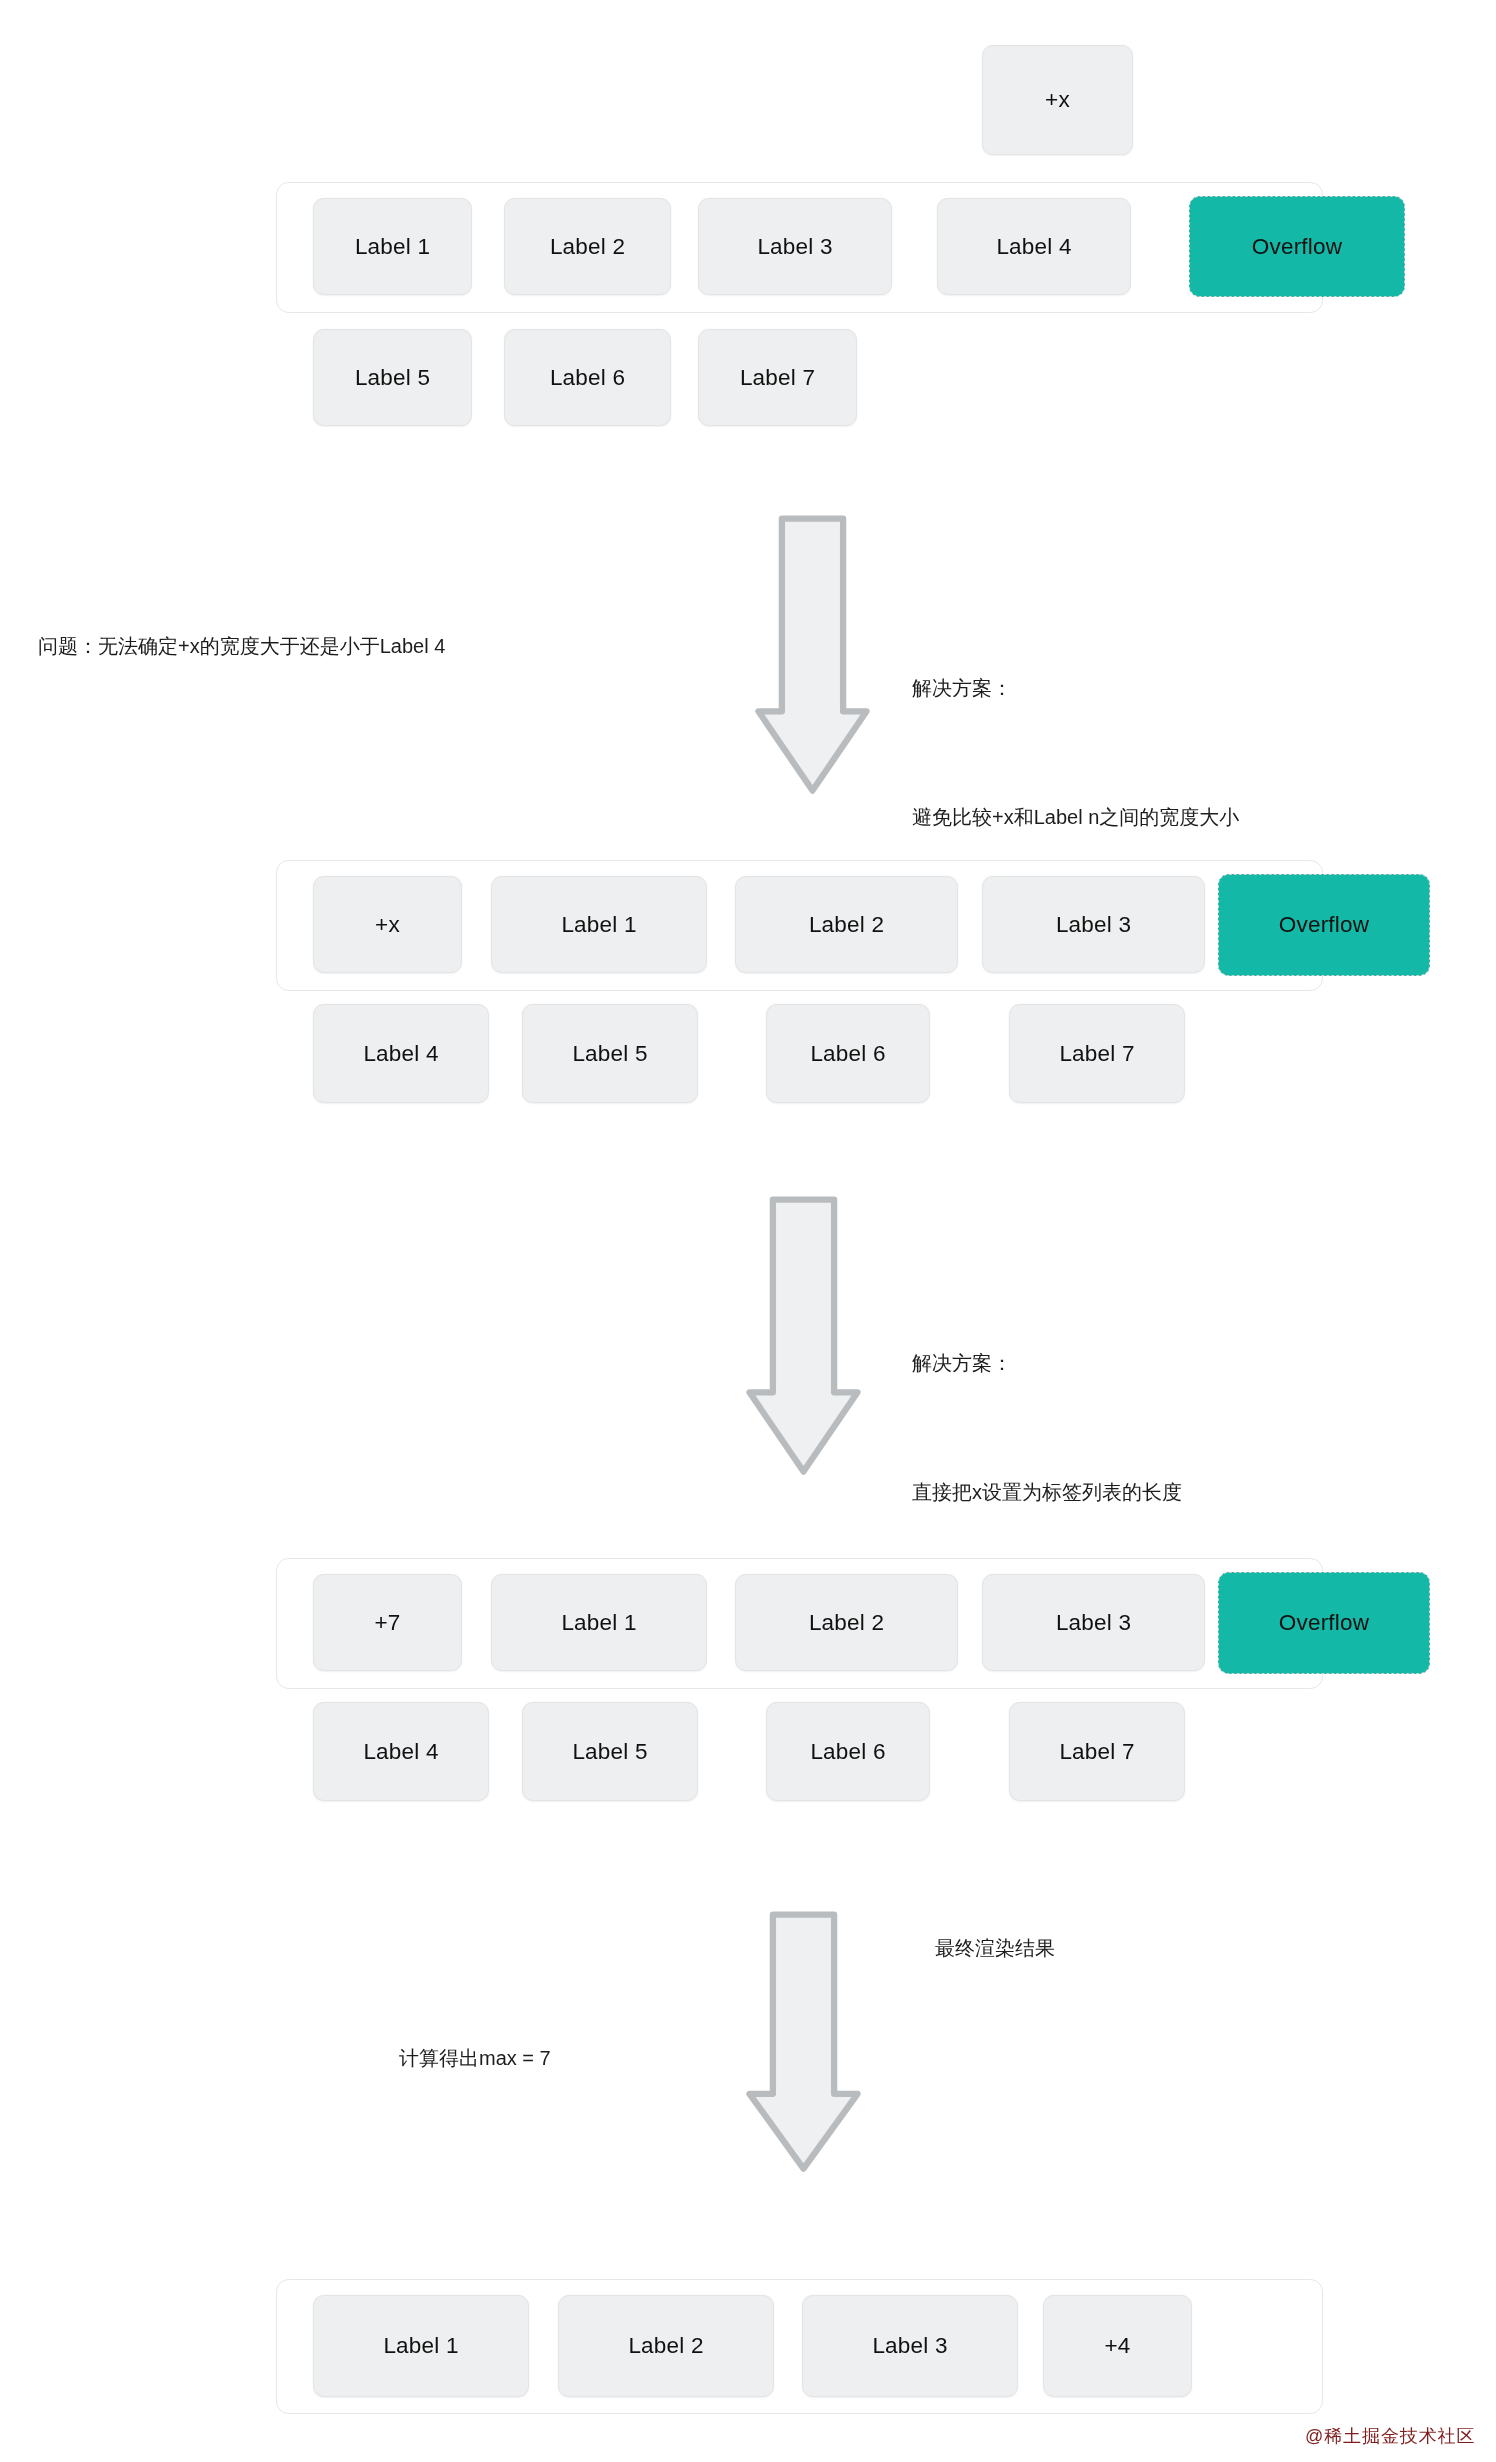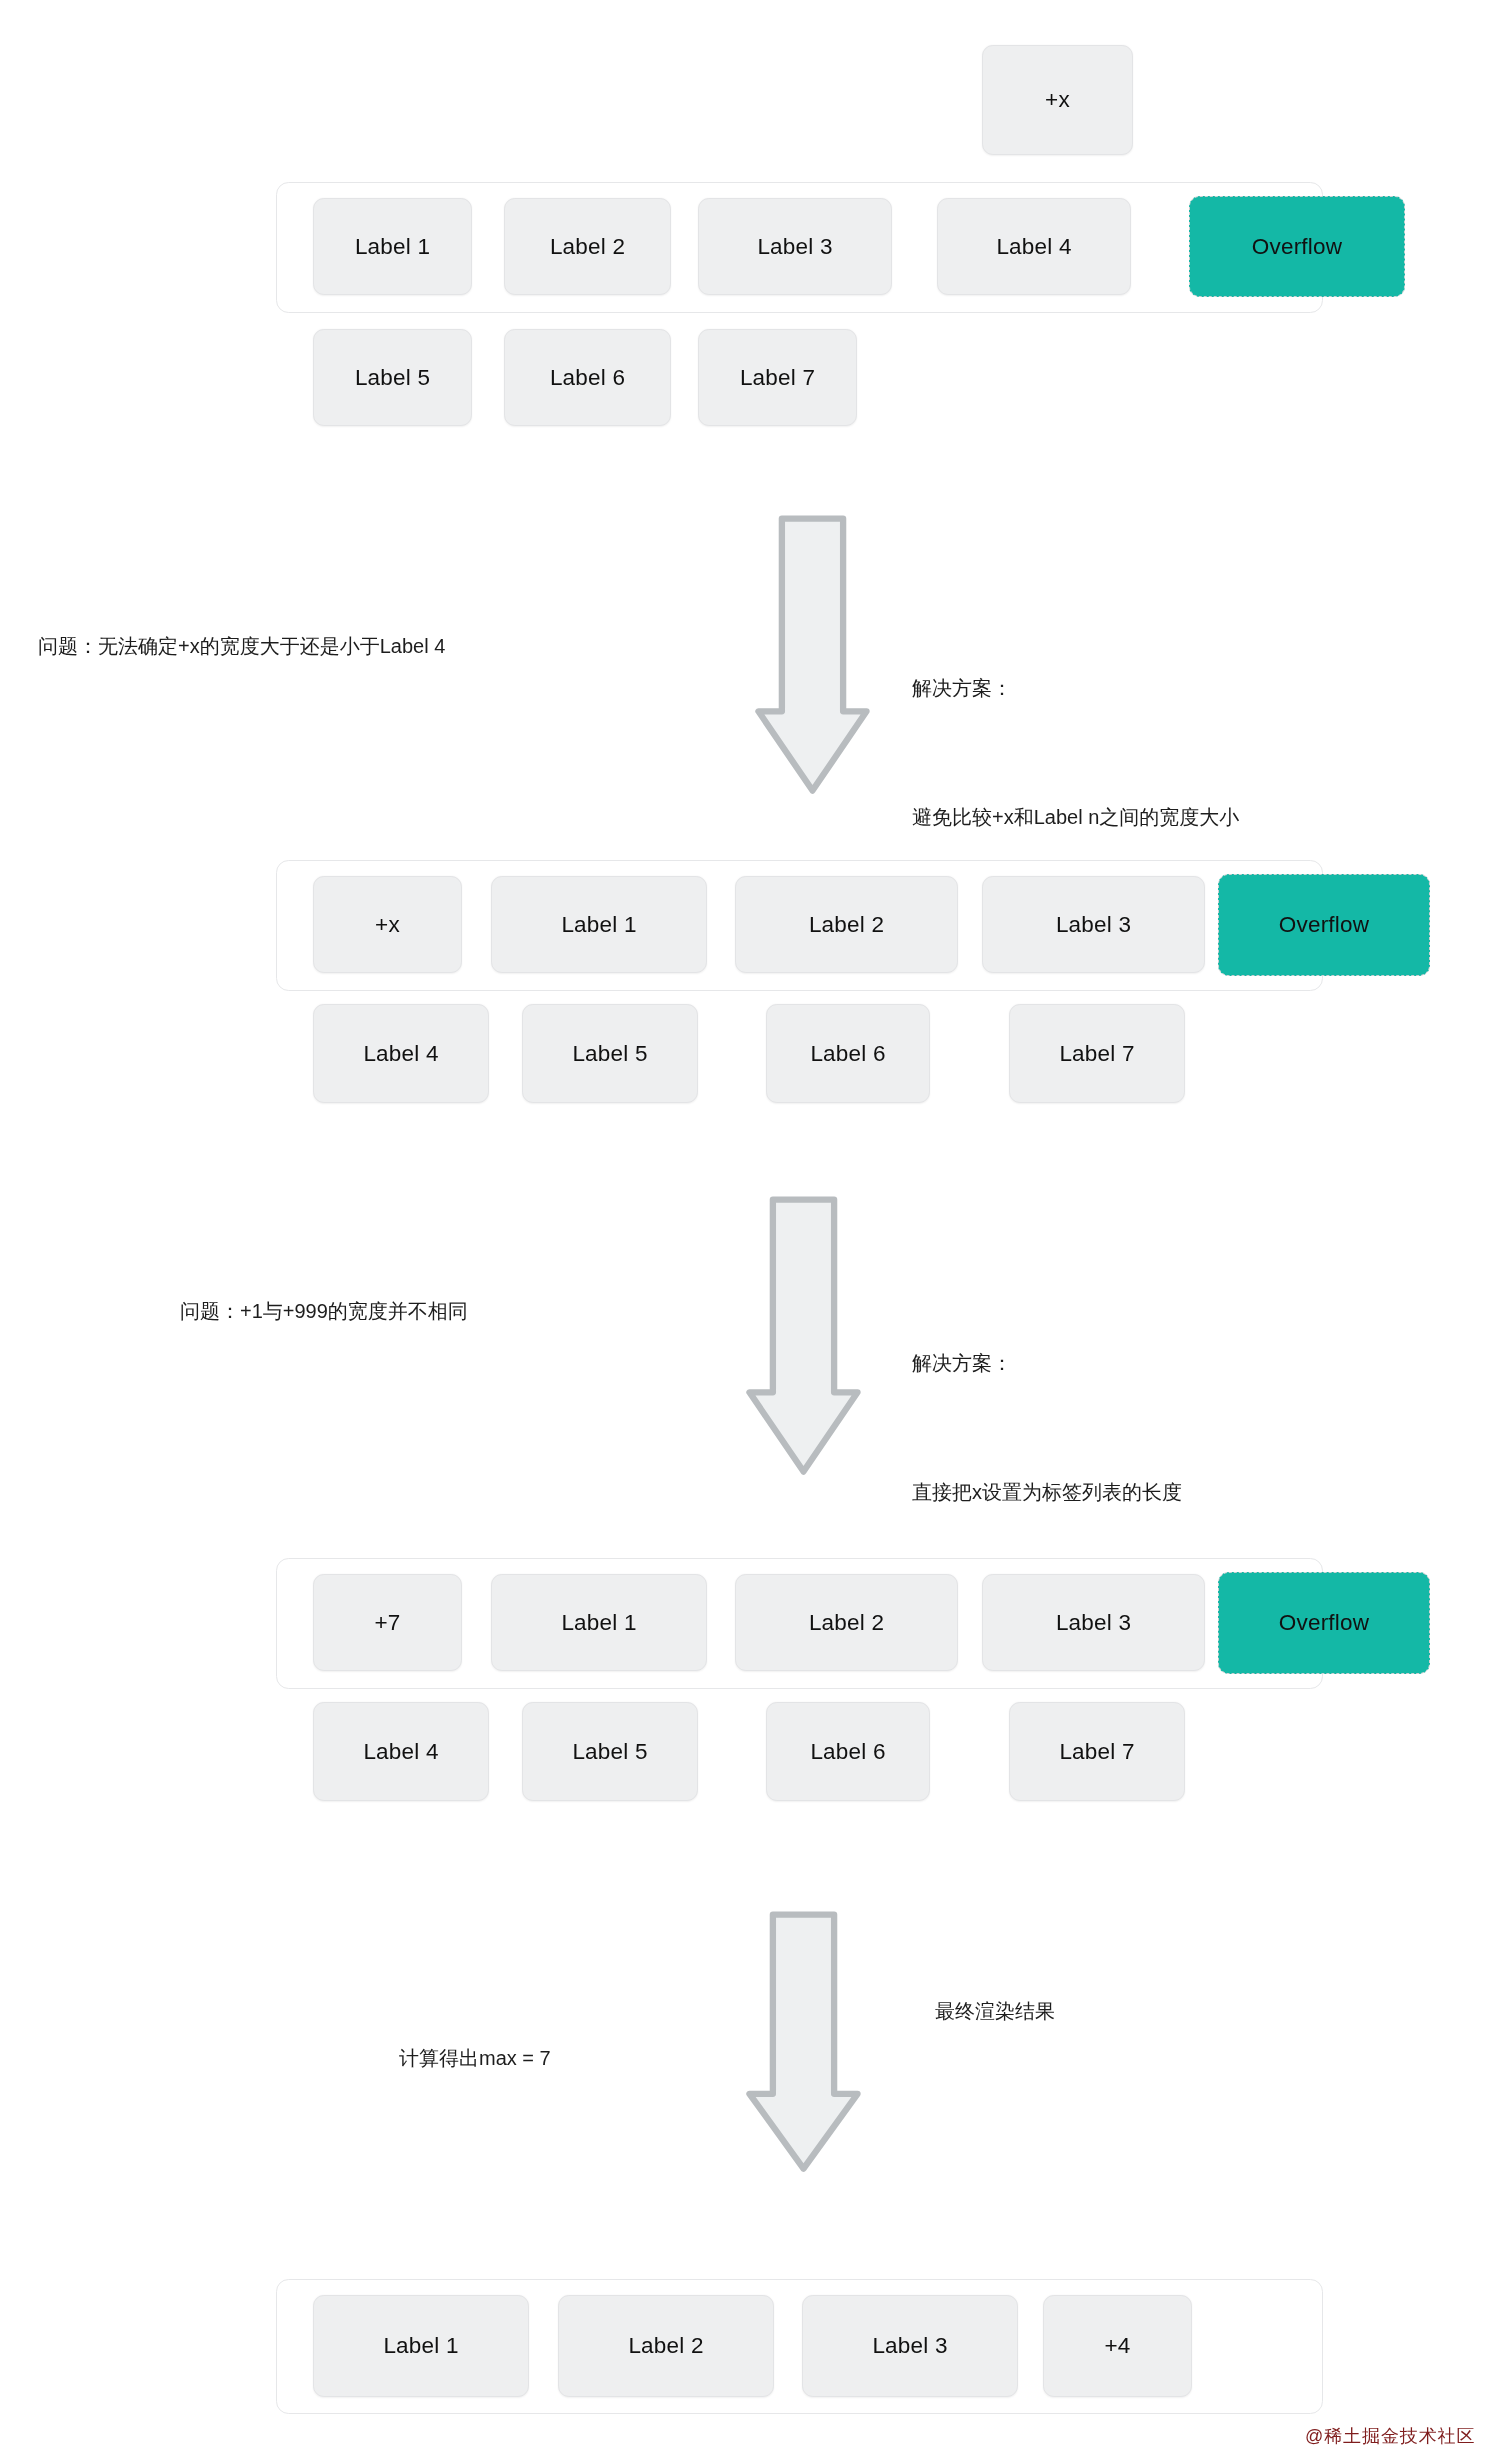--- a/index.html
+++ b/index.html
@@ -165,23 +165,20 @@
   <div class="chip" style="left:1009px; top:1004px; width:176px; height:99px;">
     <span>Label 7</span>
   </div>
 
   <div class="arrow" style="left:744px; top:1196px; width:119px; height:281px;">
     <svg width="119" height="281" viewBox="0 0 132 312">
       <polygon points="32,4 100,4 100,218 126,218 66,306 6,218 32,218" fill="#eef0f1" stroke="#b8bcbf" stroke-width="7" stroke-linejoin="round"></polygon>
     </svg>
   </div>
 
-  <div class="textblock" style="left:180px; top:1290px;">
-    <span class="tline">问题：+1与+999的宽度并不相同</span>
-  </div>
 
   <div class="textblock multi" style="left:912px; top:1256px;">
     <span class="tline">解决方案：</span>
     <span class="tline">直接把x设置为标签列表的长度</span>
   </div>
 
   <div class="tagbox" style="left:276px; top:1558px; width:1047px; height:131px;"></div>
 
   <div class="chip" style="left:313px; top:1574px; width:149px; height:97px;">
     <span>+7</span>
@@ -215,21 +212,21 @@
   <div class="arrow" style="left:744px; top:1911px; width:119px; height:263px;">
     <svg width="119" height="263" viewBox="0 0 132 292">
       <polygon points="32,4 100,4 100,203 126,203 66,286 6,203 32,203" fill="#eef0f1" stroke="#b8bcbf" stroke-width="7" stroke-linejoin="round"></polygon>
     </svg>
   </div>
 
   <div class="textblock" style="left:399px; top:2037px;">
     <span class="tline">计算得出max = 7</span>
   </div>
 
-  <div class="textblock" style="left:935px; top:1990px;">
+  <div class="textblock" style="left:935px; top:1927px;">
     <span class="tline">最终渲染结果</span>
   </div>
 
   <div class="tagbox" style="left:276px; top:2279px; width:1047px; height:135px;"></div>
 
   <div class="chip" style="left:313px; top:2295px; width:216px; height:102px;">
     <span>Label 1</span>
   </div>
   <div class="chip" style="left:558px; top:2295px; width:216px; height:102px;">
     <span>Label 2</span>

